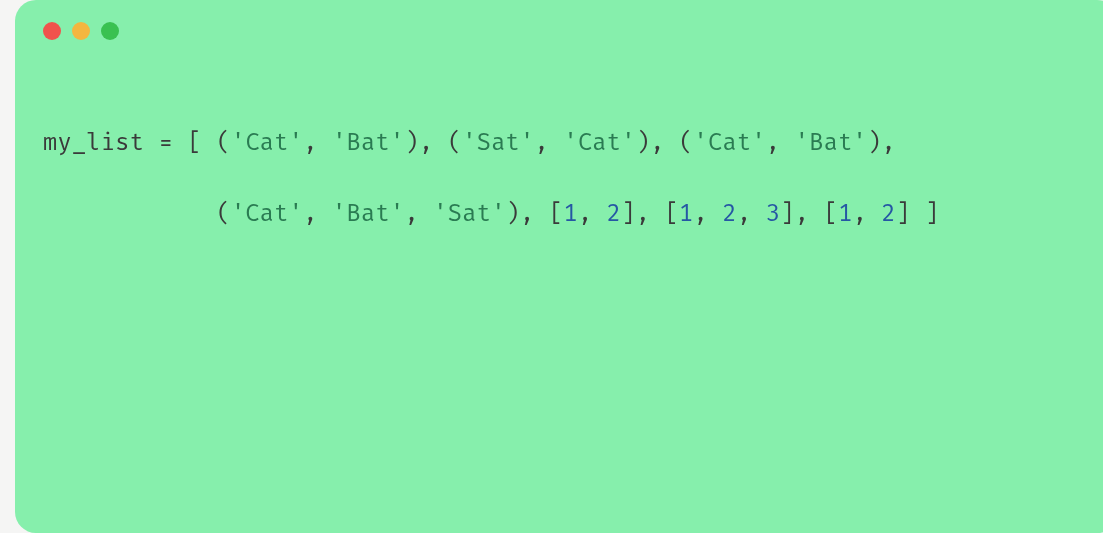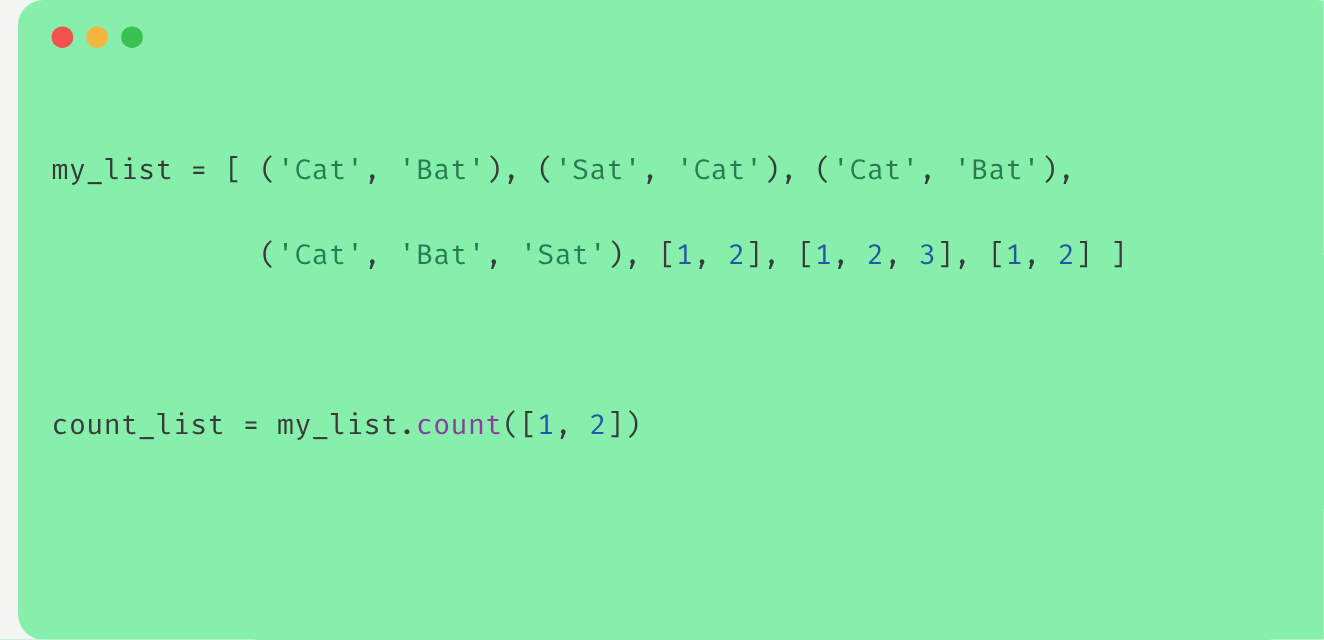--- a/index.html
+++ b/index.html
@@ -55,18 +55,17 @@
 <div class="window">
   <div class="titlebar">
     <div class="dot dot-red"></div>
     <div class="dot dot-yellow"></div>
     <div class="dot dot-green"></div>
   </div>
   <div class="code-area">
 <div class="code-line"><span class="t-ident">my_list</span><span class="t-op"> = </span><span class="t-punc">[ (</span><span class="t-str">'Cat'</span><span class="t-punc">, </span><span class="t-str">'Bat'</span><span class="t-punc">), (</span><span class="t-str">'Sat'</span><span class="t-punc">, </span><span class="t-str">'Cat'</span><span class="t-punc">), (</span><span class="t-str">'Cat'</span><span class="t-punc">, </span><span class="t-str">'Bat'</span><span class="t-punc">),</span></div>
 <div class="code-line"><span class="t-punc">            (</span><span class="t-str">'Cat'</span><span class="t-punc">, </span><span class="t-str">'Bat'</span><span class="t-punc">, </span><span class="t-str">'Sat'</span><span class="t-punc">), [</span><span class="t-num">1</span><span class="t-punc">, </span><span class="t-num">2</span><span class="t-punc">], [</span><span class="t-num">1</span><span class="t-punc">, </span><span class="t-num">2</span><span class="t-punc">, </span><span class="t-num">3</span><span class="t-punc">], [</span><span class="t-num">1</span><span class="t-punc">, </span><span class="t-num">2</span><span class="t-punc">] ]</span></div>
 <div class="code-line"><span></span></div>
-<div class="code-line"><span class="t-ident">count_list</span><span class="t-op"> = </span><span class="t-ident">my_list</span><span class="t-punc">.</span><span class="t-method">count</span><span class="t-punc">([</span><span class="t-num">1</span><span class="t-punc">, </span><span class="t-num">2</span><span class="t-punc">])</span></div>
 <div class="code-line"><span></span></div>
 
 
   </div>
 </div>
 
 </body></html>

